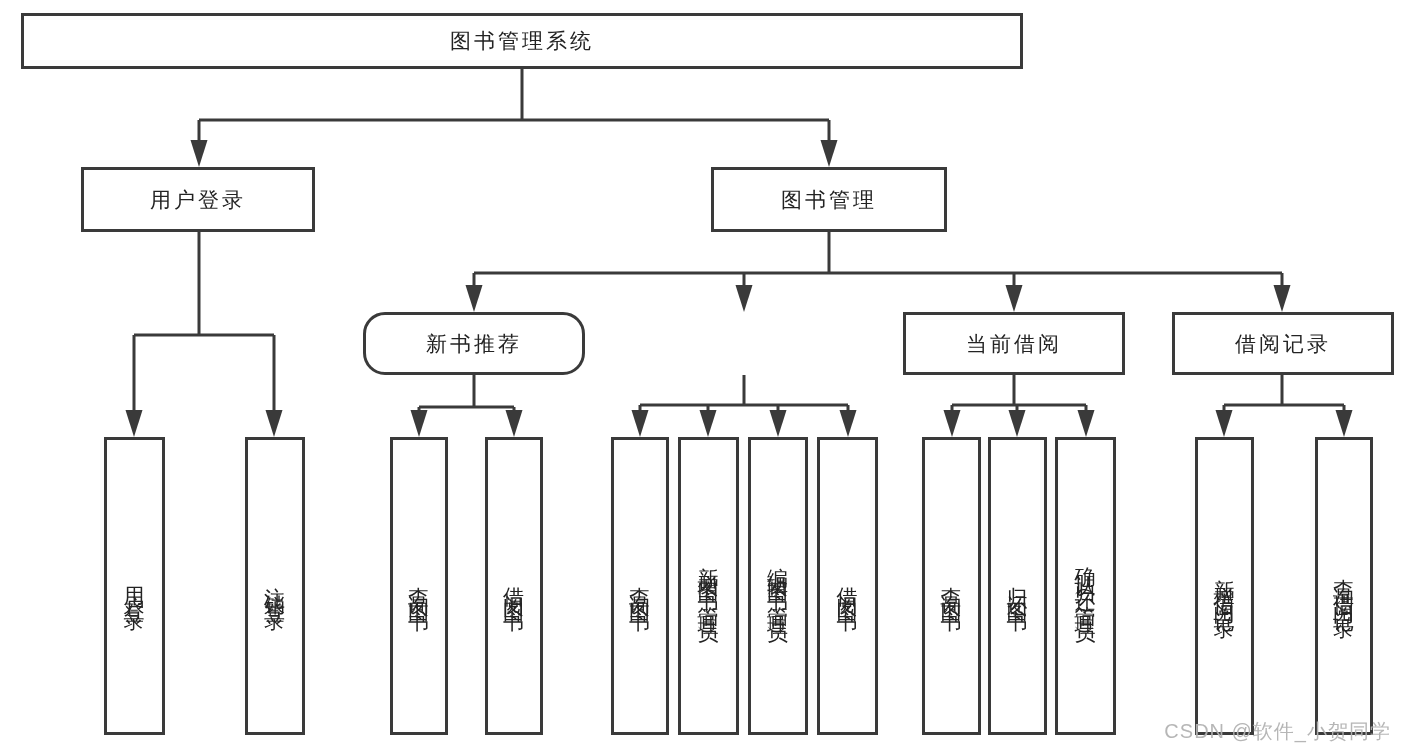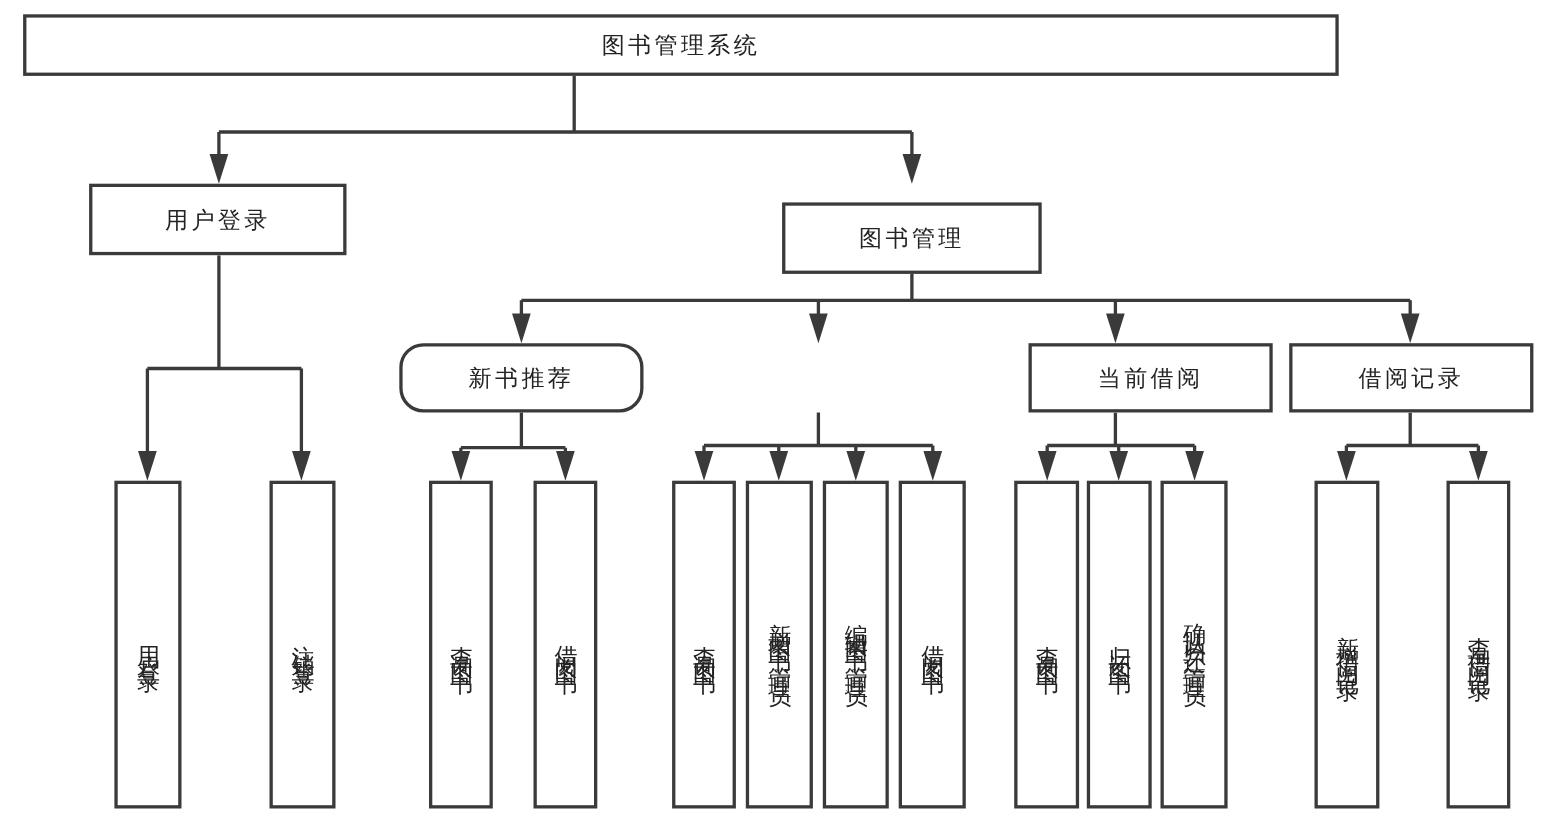--- a/index.html
+++ b/index.html
@@ -92,27 +92,27 @@
       <polygon points="1008.5,410 1025.5,410 1017,437" fill="#3a3a3a" stroke="none"></polygon>
       <polygon points="1077.5,410 1094.5,410 1086,437" fill="#3a3a3a" stroke="none"></polygon>
     </g>
     <g>
       <path d="M1282 375 V405 M1224 405 H1344 M1224 405 V412 M1344 405 V412"></path>
       <polygon points="1215.5,410 1232.5,410 1224,437" fill="#3a3a3a" stroke="none"></polygon>
       <polygon points="1335.5,410 1352.5,410 1344,437" fill="#3a3a3a" stroke="none"></polygon>
     </g>
   </svg>
 
-  <div class="node h-node" style="left:21px; top:13px; width:1196px; height:56px;">图书管理系统</div>
+  <div class="node h-node" style="left:21px; top:13px; width:1002px; height:56px;">图书管理系统</div>
 
   <div class="node h-node" style="left:81px; top:167px; width:234px; height:65px;">用户登录</div>
-  <div class="node h-node" style="left:711px; top:167px; width:236px; height:65px;margin-top:17px;">图书管理</div>
+  <div class="node h-node" style="left:711px; top:167px; width:236px; height:65px;">图书管理</div>
 
   <div class="node h-node" style="left:363px; top:312px; width:222px; height:63px;border-radius:22px;">新书推荐</div>
-  <div class="node h-node" style="left:903px; top:312px; width:222px; height:63px;margin-left:32px;">当前借阅</div>
+  <div class="node h-node" style="left:903px; top:312px; width:222px; height:63px;">当前借阅</div>
   <div class="node h-node" style="left:1172px; top:312px; width:222px; height:63px;">借阅记录</div>
 
   <div class="node leaf" style="left:104px; top:437px; width:61px; height:298px;">
     <span class="vtext">用户登录</span>
   </div>
   <div class="node leaf" style="left:245px; top:437px; width:60px; height:298px;">
     <span class="vtext">注销登录</span>
   </div>
 
   <div class="node leaf" style="left:390px; top:437px; width:58px; height:298px;">
@@ -145,14 +145,15 @@
     <span class="vtext">确认归还（管理员）</span>
   </div>
 
   <div class="node leaf" style="left:1195px; top:437px; width:59px; height:298px;">
     <span class="vtext">新增借阅记录</span>
   </div>
   <div class="node leaf" style="left:1315px; top:437px; width:58px; height:298px;">
     <span class="vtext">查询借阅记录</span>
   </div>
 
+  <div id="watermark">CSDN @软件_小贺同学</div>
 
 </div>
 
 </body></html>

